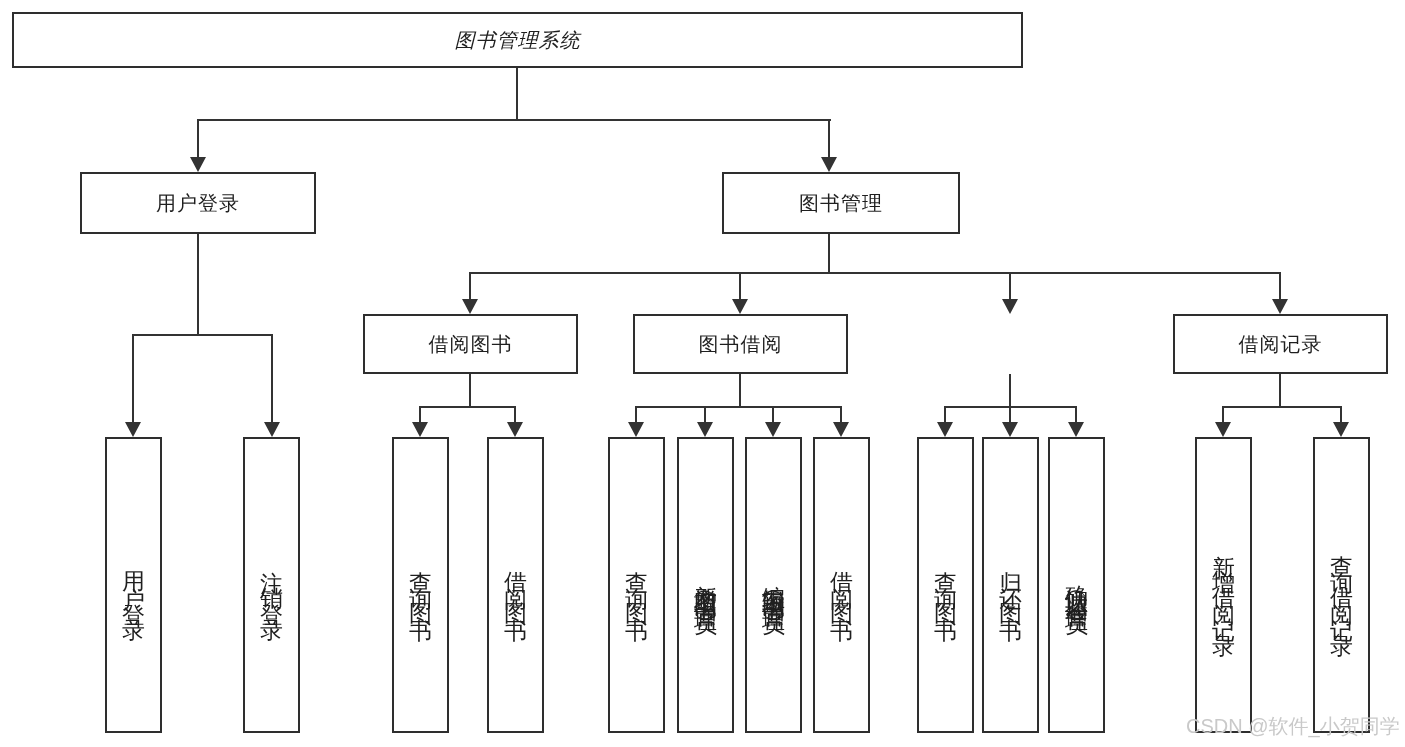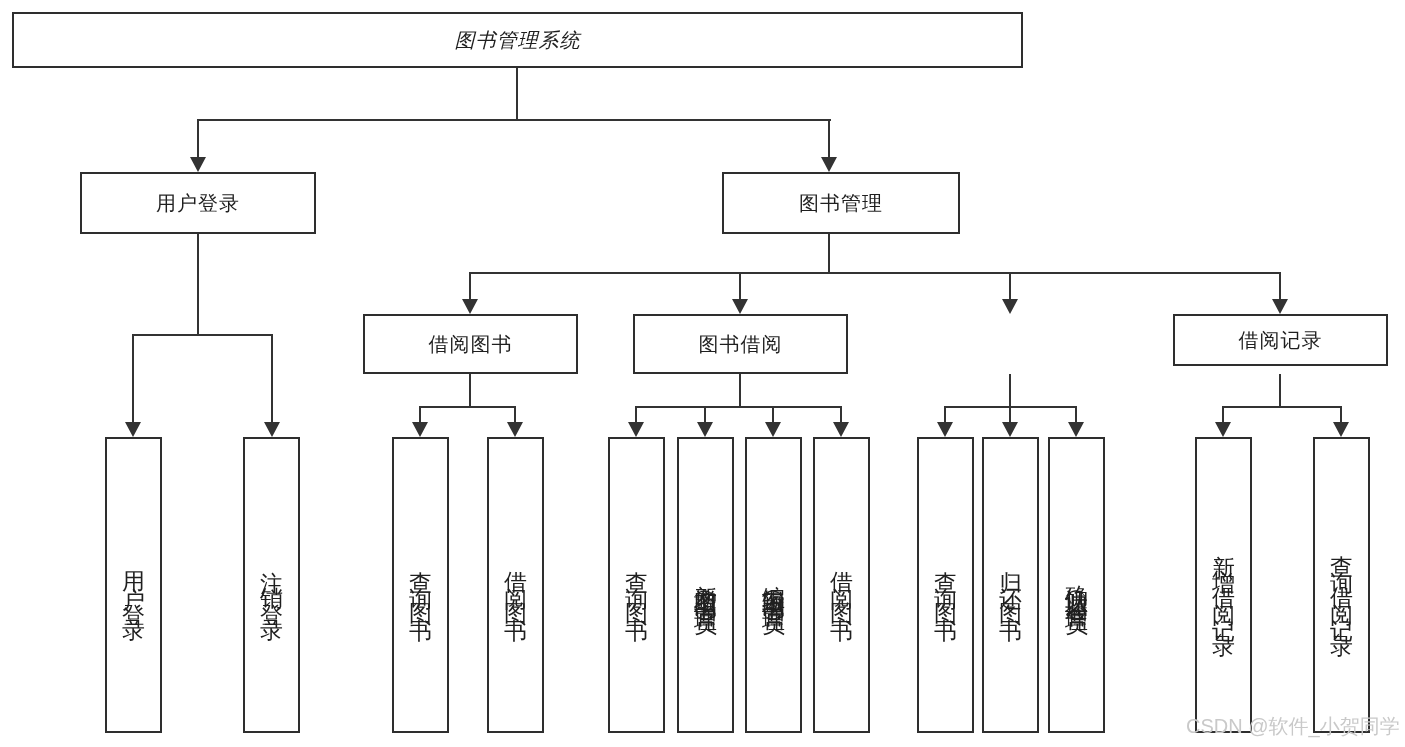--- a/index.html
+++ b/index.html
@@ -88,21 +88,21 @@
 
   <div class="hbox" style="left:363px; top:314px; width:215px; height:60px;">
     <span>借阅图书</span>
   </div>
 
   <div class="hbox" style="left:633px; top:314px; width:215px; height:60px;">
     <span>图书借阅</span>
   </div>
 
 
-  <div class="hbox" style="left:1173px; top:314px; width:215px; height:52px;">
+  <div class="hbox" style="left:1173px; top:314px; width:215px; height:60px;">
     <span>借阅记录</span>
   </div>
 
   <div class="vbox" style="left:105px;">
     <span class="vtext">用户登录</span>
   </div>
   <div class="vbox" style="left:243px;">
     <span class="vtext">注销登录</span>
   </div>
 

